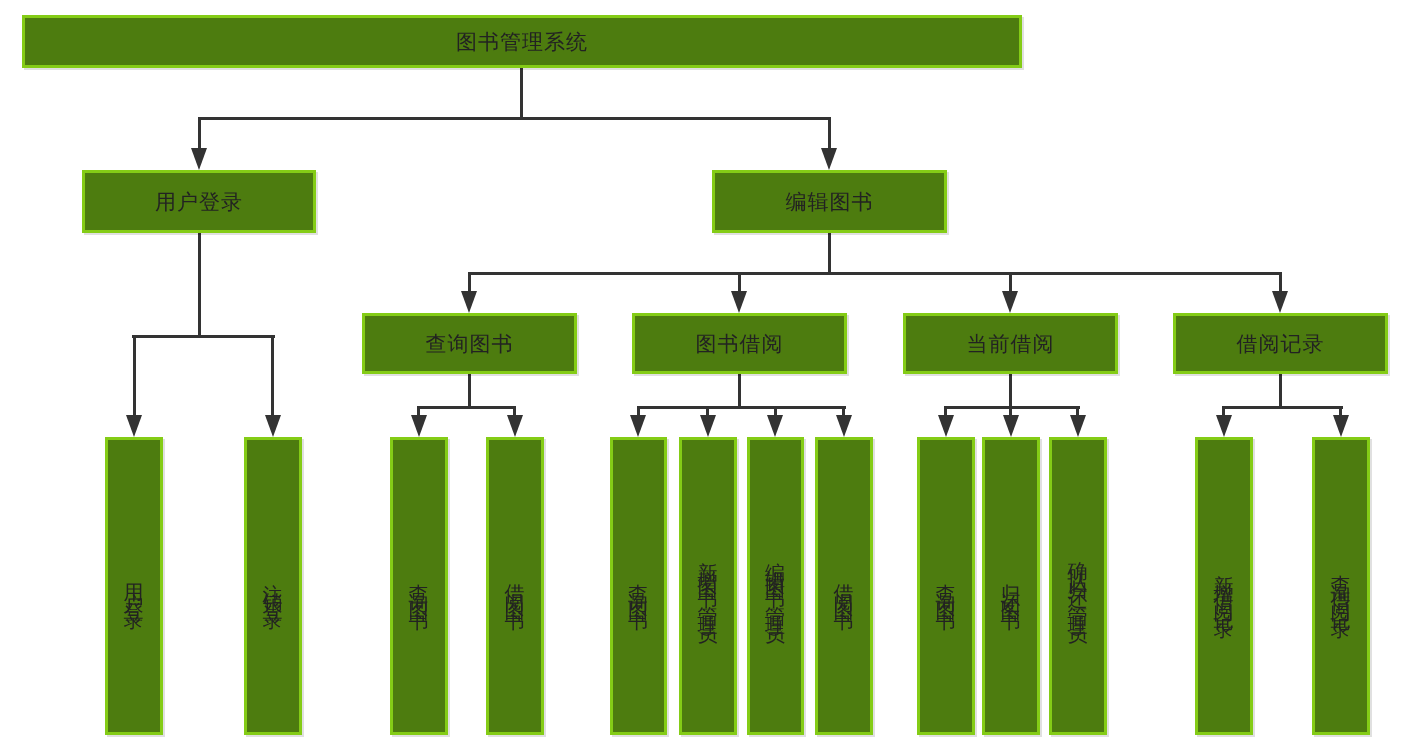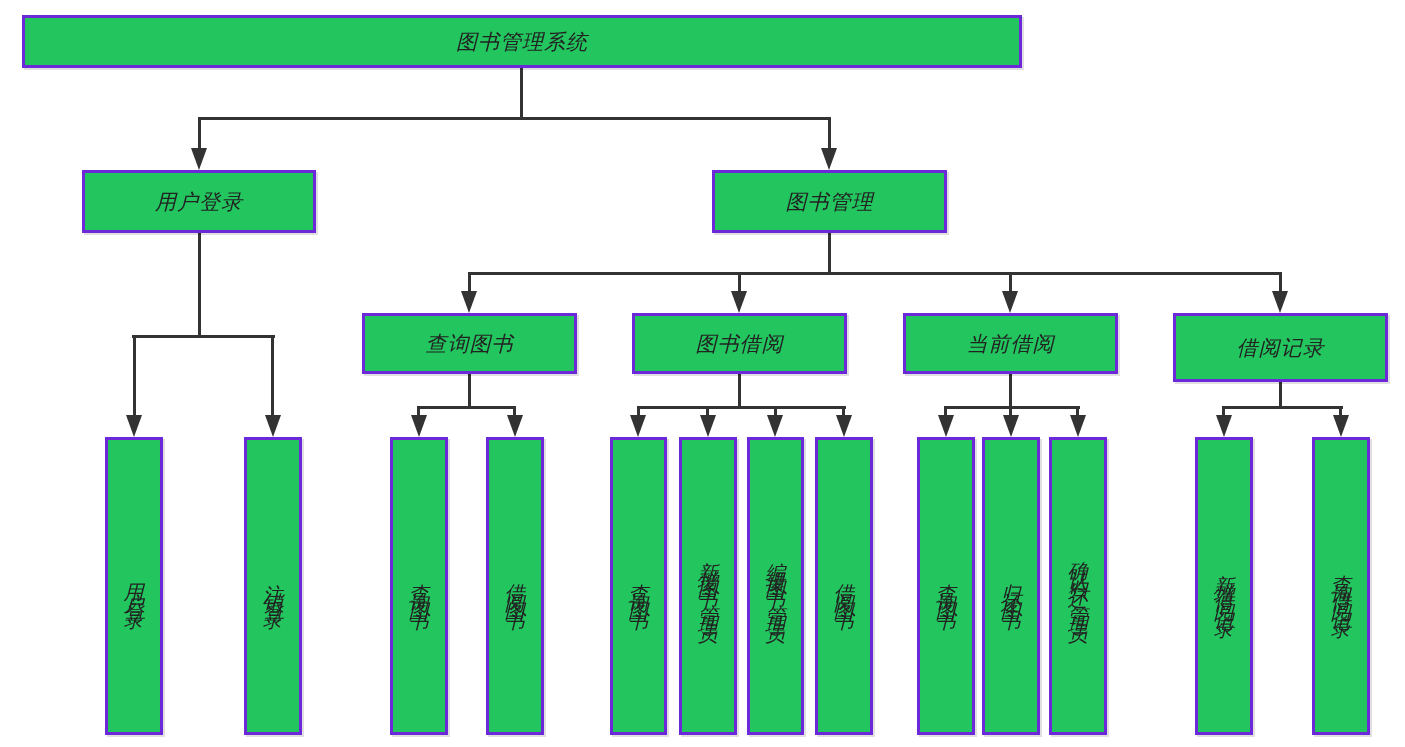--- a/index.html
+++ b/index.html
@@ -1,39 +1,39 @@
 <!DOCTYPE html>
 <html><head>
 <meta charset="utf-8">
 <style>
   html,body{margin:0;padding:0;background:#fff;}
   #stage{position:relative;width:1405px;height:747px;background:#ffffff;
          font-family:"Liberation Sans","DejaVu Sans",sans-serif;overflow:hidden;}
 
   
-  .bx{position:absolute;background:#22c55e;border:3px solid #6d28d9;box-sizing:border-box;
+  .bx{position:absolute;background:#4d7c0f;border:3px solid #84cc16;box-sizing:border-box;
       display:flex;align-items:center;justify-content:center;color:#222;
-      box-shadow:2px 2px 0 rgba(0,0,0,0.12);font-style:italic;}
+      box-shadow:2px 2px 0 rgba(0,0,0,0.12);}
   .bx.h{font-size:21px;letter-spacing:1px;}
   .bx.v{writing-mode:vertical-rl;text-orientation:mixed;font-size:20px;
         letter-spacing:9px;line-height:1.1;}
 
   
   .ln{position:absolute;background:#333;}
   .ah{position:absolute;width:0;height:0;border-left:8px solid transparent;
       border-right:8px solid transparent;border-top:22px solid #333;}
 
   
   .n-root{left:22px;top:15px;width:1000px;height:53px;}
   .n-l2a{left:82px;top:170px;width:234px;height:63px;}
   .n-l2b{left:712px;top:170px;width:235px;height:63px;}
   .n-l3a{left:362px;top:313px;width:215px;height:61px;}
   .n-l3b{left:632px;top:313px;width:215px;height:61px;}
   .n-l3c{left:903px;top:313px;width:215px;height:61px;}
-  .n-l3d{left:1173px;top:313px;width:215px;height:69px;}
+  .n-l3d{left:1173px;top:313px;width:215px;height:61px;}
   .lf{top:437px;width:58px;height:298px;}
   .lf-u1{left:105px;} .lf-u2{left:244px;}
   .lf-a1{left:390px;} .lf-a2{left:486px;}
   .lf-b1{left:610px;width:57px;} .lf-b2{left:679px;} .lf-b3{left:747px;width:57px;} .lf-b4{left:815px;}
   .lf-c1{left:917px;} .lf-c2{left:982px;} .lf-c3{left:1049px;}
   .lf-d1{left:1195px;} .lf-d2{left:1312px;}
 
   
   .c1{left:520px;top:68px;width:3px;height:49px;}
   .c2{left:198px;top:117px;width:633px;height:3px;}
@@ -144,21 +144,21 @@
   <div class="ln c30"></div>
   <div class="ln c31"></div>
   <div class="ln c32"></div>
   <div class="ln c33"></div>
   <div class="ah a18"></div>
   <div class="ah a19"></div>
 
   <div class="bx h n-root">图书管理系统</div>
 
   <div class="bx h n-l2a">用户登录</div>
-  <div class="bx h n-l2b">图书管理</div>
+  <div class="bx h n-l2b">编辑图书</div>
 
   <div class="bx h n-l3a">查询图书</div>
   <div class="bx h n-l3b">图书借阅</div>
   <div class="bx h n-l3c">当前借阅</div>
   <div class="bx h n-l3d">借阅记录</div>
 
   <div class="bx v lf lf-u1">用户登录</div>
   <div class="bx v lf lf-u2">注销登录</div>
 
   <div class="bx v lf lf-a1">查询图书</div>

